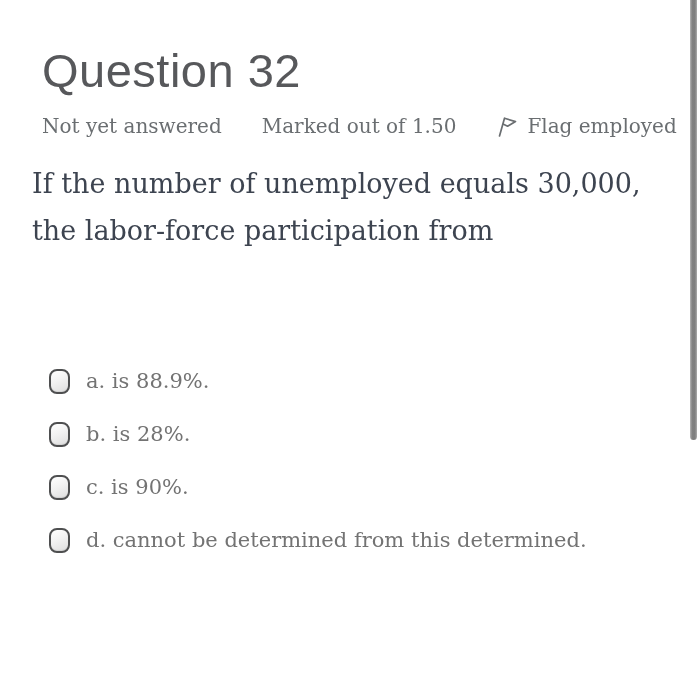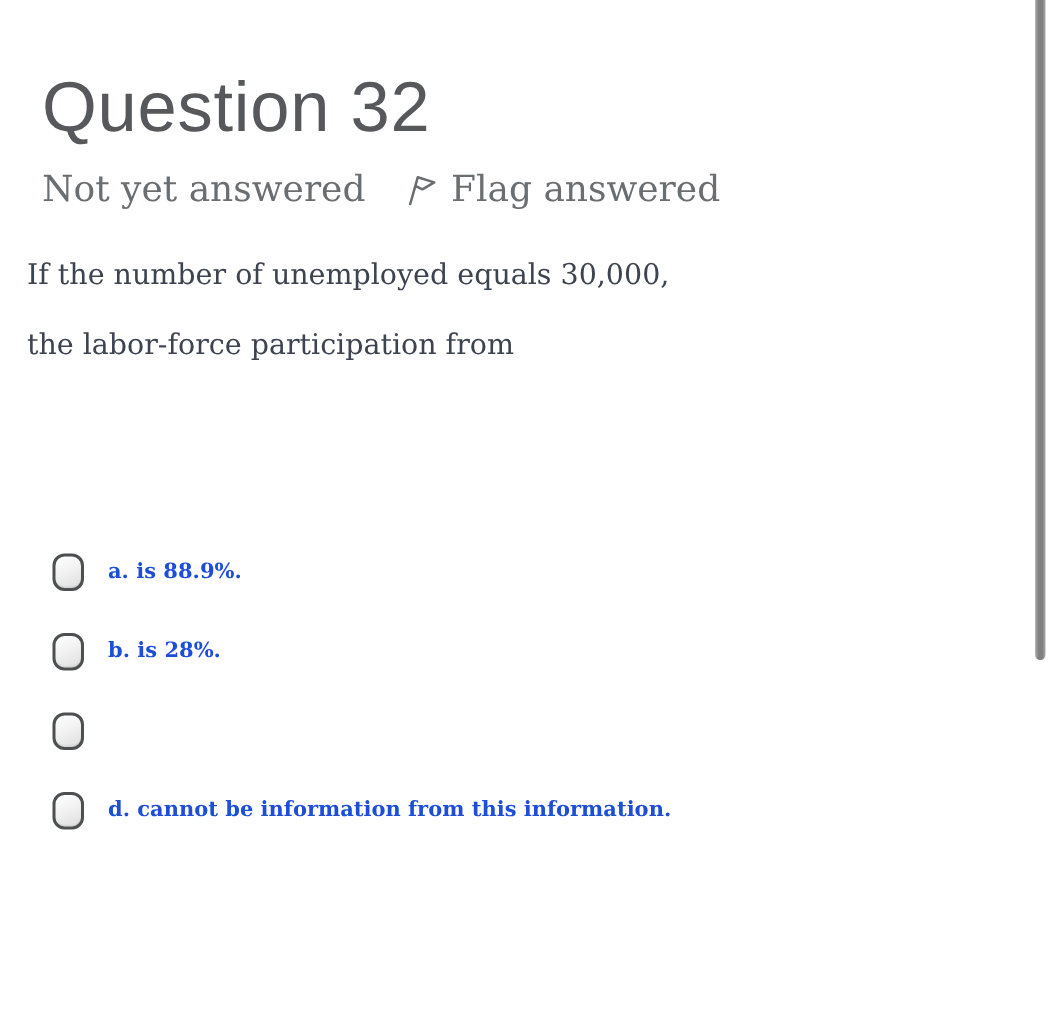--- a/index.html
+++ b/index.html
@@ -8,57 +8,57 @@
     background: #ffffff;
   }
   body {
     width: 700px;
     height: 686px;
     position: relative;
     overflow: hidden;
     font-family: "DejaVu Serif", serif;
   }
   .content {
-    padding: 0 34px 0 18px;
+    padding: 0 34px 0 32px;
   }
   .question-title {
     margin: 44px 0 0 10px;
     font-family: "Liberation Sans", "DejaVu Sans", sans-serif;
     font-weight: 400;
     font-size: 47px;
     line-height: 54px;
     color: #57585b;
     letter-spacing: 0.5px;
   }
   .status-row {
     margin: 16px 0 0 10px;
     display: flex;
     align-items: center;
-    gap: 26px;
+    gap: 40px;
     font-family: "DejaVu Serif", serif;
-    font-size: 24px;
+    font-size: 20px;
     line-height: 24px;
     color: #6a6e71;
     white-space: nowrap;
   }
   .flag-link {
     display: flex;
     align-items: center;
     gap: 9px;
     cursor: pointer;
     color: #6a6e71;
     text-decoration: none;
   }
   .flag-link svg {
     display: block;
   }
   .question-text {
     margin-top: 22px;
     font-family: "DejaVu Serif", serif;
-    font-size: 19px;
+    font-size: 27px;
     line-height: 47px;
     color: #3d4450;
     white-space: nowrap;
   }
   .options {
     margin-top: 112px;
   }
   .option-row {
     display: flex;
     align-items: center;
@@ -71,25 +71,24 @@
     flex: 0 0 auto;
     width: 17px;
     height: 21px;
     border: 2px solid #4e4f50;
     border-radius: 8px;
     background: linear-gradient(155deg, #ffffff 0%, #f2f2f2 45%, #dedede 100%);
     box-shadow: inset 0 -1px 1px rgba(0,0,0,0.08);
   }
   .option-label {
     font-family: "DejaVu Serif", serif;
-    font-size: 14px;
+    font-size: 21px;
     line-height: 30px;
-    color: #1d4ed8;
+    color: #737373;
     white-space: nowrap;
-    font-weight: bold;
   }
   .scrollbar-track {
     position: absolute;
     top: 0;
     right: 0;
     width: 13px;
     height: 686px;
     background: transparent;
   }
   .scrollbar-thumb {
@@ -104,28 +103,29 @@
 </style>
 </head>
 <body>
 
 <div class="content">
 
   <h1 class="question-title">Question 32</h1>
 
   <div class="status-row">
     <span>Not yet answered</span>
+    <span>Marked out of 1.50</span>
     <a class="flag-link">
       <span>
         <svg width="22" height="24" viewBox="0 0 22 24" fill="none">
           <path d="M3.5 22 L8.5 4.2" stroke="#6a6e71" stroke-width="1.7" stroke-linecap="round"></path>
           <path d="M8.5 4.2 L19.5 7.6 L11.6 12.2 L7 10" stroke="#6a6e71" stroke-width="1.7" stroke-linejoin="round" fill="none"></path>
         </svg>
       </span>
-      <span>Flag answered</span>
+      <span>Flag employed</span>
     </a>
   </div>
 
   <div class="question-text">
     <div class="qline">If the number of unemployed equals 30,000,</div>
     <div class="qline">the labor-force participation from</div>
   </div>
 
   <div class="options">
 
@@ -134,25 +134,26 @@
       <span class="option-label">a. is 88.9%.</span>
     </div>
 
     <div class="option-row">
       <span class="radio" role="radio" aria-checked="false"></span>
       <span class="option-label">b. is 28%.</span>
     </div>
 
     <div class="option-row">
       <span class="radio" role="radio" aria-checked="false"></span>
+      <span class="option-label">c. is 90%.</span>
     </div>
 
     <div class="option-row">
       <span class="radio" role="radio" aria-checked="false"></span>
-      <span class="option-label">d. cannot be information from this information.</span>
+      <span class="option-label">d. cannot be determined from this determined.</span>
     </div>
 
   </div>
 </div>
 
 <div class="scrollbar-track">
   <div class="scrollbar-thumb"></div>
 </div>
 
 </body></html>

